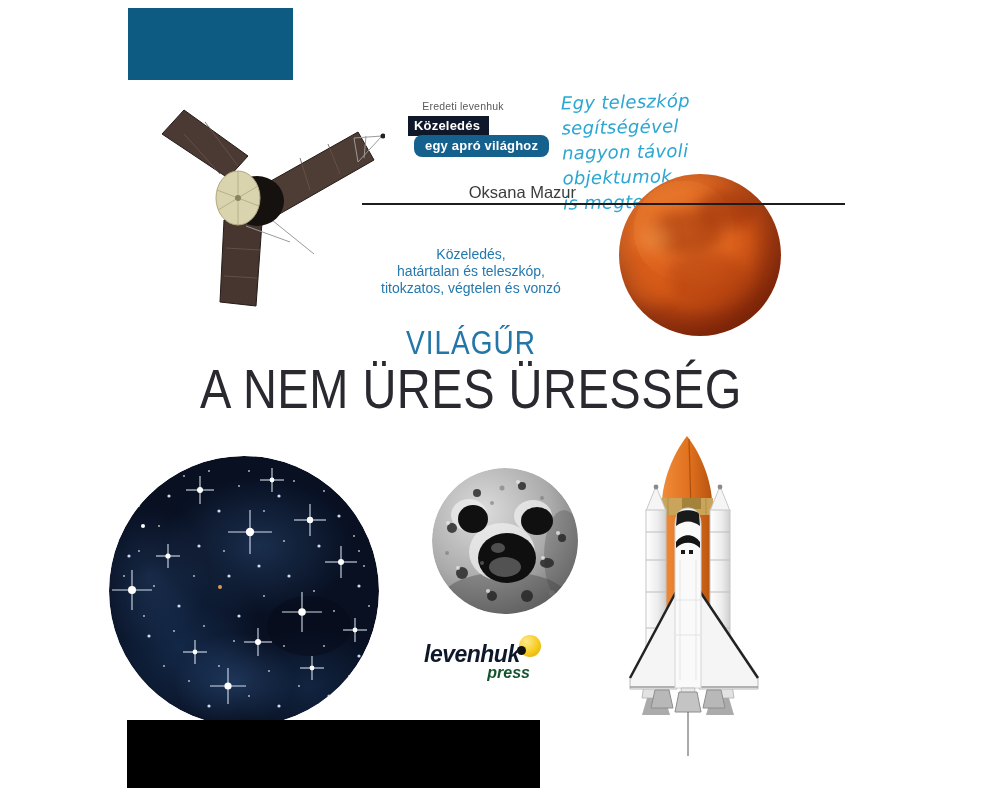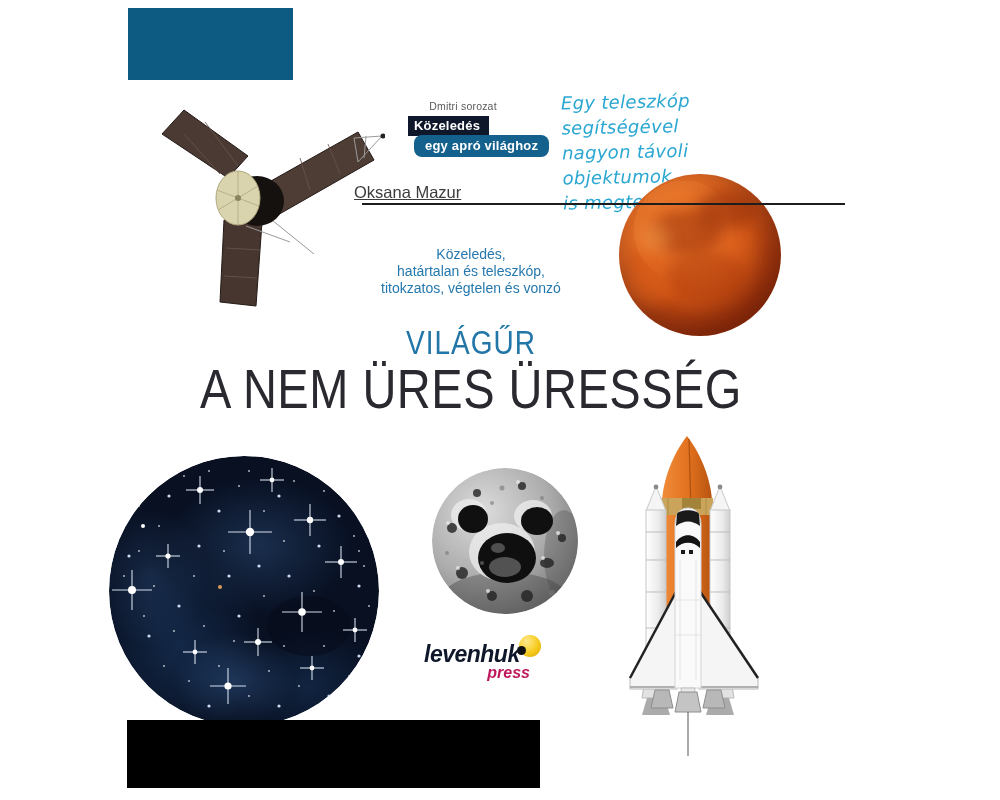--- a/index.html
+++ b/index.html
@@ -22,42 +22,42 @@
                    radial-gradient(circle at 45% 40%, #ef7a2b 0%, #d85a18 45%, #aa3510 78%, #832708 100%);
         box-shadow:inset -14px -18px 34px rgba(70,12,0,.55), inset 10px 12px 26px rgba(255,170,80,.30);z-index:1;}
   .moon .blob{position:absolute;border-radius:50%;filter:blur(7px);}
   .b1{left:20%;top:22%;width:44%;height:28%;background:#972d08;opacity:.55;}
   .b2{left:48%;top:10%;width:38%;height:24%;background:#8a2808;opacity:.5;}
   .b3{left:28%;top:48%;width:52%;height:32%;background:#aa3a0c;opacity:.5;}
   .b4{left:6%;top:56%;width:28%;height:24%;background:#d9601c;opacity:.45;}
   .b5{left:12%;top:30%;width:20%;height:18%;background:#f59a4a;opacity:.5;}
 
   .divider{left:362px;top:203px;width:483px;height:1.5px;background:#1d1d1d;z-index:3;}
-  .author{left:354px;width:222px;text-align:left;font-size:16.5px;color:#3c3c3c;z-index:4;text-decoration:underline;}
+  .author{left:354px;width:222px;text-align:right;font-size:16.5px;color:#3c3c3c;z-index:4;}
   .author-1{top:183px;}
   .author-2{top:207px;}
 
   .tagline{left:341px;top:246px;width:260px;text-align:center;color:#2478ad;font-size:14px;line-height:17.2px;}
   .tagline span{display:block;}
 
   .title-super{left:121px;top:324px;width:700px;text-align:center;color:#2376a8;font-size:28px;font-weight:400;letter-spacing:1px;transform:scaleY(1.2);transform-origin:top center;}
   .title-main{left:121px;top:356px;width:700px;text-align:center;color:#2b2930;font-size:47px;font-weight:300;letter-spacing:.5px;transform:scaleY(1.18);transform-origin:top center;}
 
   .svg-img{display:block;}
   .juno{left:150px;top:108px;z-index:1;}
   .pleiades{left:109px;top:456px;z-index:1;}
   .crater{left:432px;top:468px;z-index:1;}
   .shuttle{left:620px;top:430px;z-index:1;}
 
   .logo{left:424px;top:633px;width:122px;height:52px;z-index:2;}
   .logo-ball{position:absolute;left:95px;top:2px;width:22px;height:22px;border-radius:50%;
              background:radial-gradient(circle at 35% 30%, #ffe98c 0%, #f6cb1e 55%, #d9a500 100%);}
   .logo-dot{position:absolute;left:93px;top:13px;width:9px;height:9px;border-radius:50%;background:#111;}
   .logo-name{position:absolute;left:0;top:8px;font-size:23px;font-weight:bold;font-style:italic;color:#0f172a;letter-spacing:-.5px;}
-  .logo-imprint{position:absolute;right:16px;top:31px;font-size:16px;font-weight:bold;font-style:italic;color:#be185d;}
+  .logo-imprint{position:absolute;right:16px;top:31px;font-size:16px;font-weight:bold;font-style:italic;color:#14532d;}
 
   .footer-block{left:127px;top:720px;width:413px;height:68px;background:#000;z-index:5;}
 </style>
 </head>
 <body>
 
 <div class="canvas">
 
   <div class="abs brand-block"></div>
 
@@ -85,21 +85,21 @@
     <ellipse cx="107" cy="93" rx="27" ry="25" fill="#15110e"></ellipse>
     <ellipse cx="88" cy="90" rx="22" ry="27" fill="#d9d3ae" stroke="#b0a87e" stroke-width="1"></ellipse>
     <g stroke="#b0a87e" stroke-width=".8">
       <line x1="88" y1="63" x2="88" y2="117"></line>
         <line x1="67" y1="82" x2="109" y2="98"></line>
       <line x1="68" y1="102" x2="108" y2="78"></line>
     </g>
     <circle cx="88" cy="90" r="3" fill="#8a845e"></circle>
   </svg>
 
-  <div class="abs series-label">Dmitri sorozat</div>
+  <div class="abs series-label">Eredeti levenhuk</div>
   <div class="abs badge badge-primary">Közeledés</div>
   <div class="abs badge badge-secondary">egy apró világhoz</div>
 
   <div class="abs handwriting">
     <span>Egy teleszkóp segítségével</span>
     <span>nagyon távoli objektumok</span>
     <span>is megtekinthetők!</span>
   </div>
 
   <div class="abs moon">

